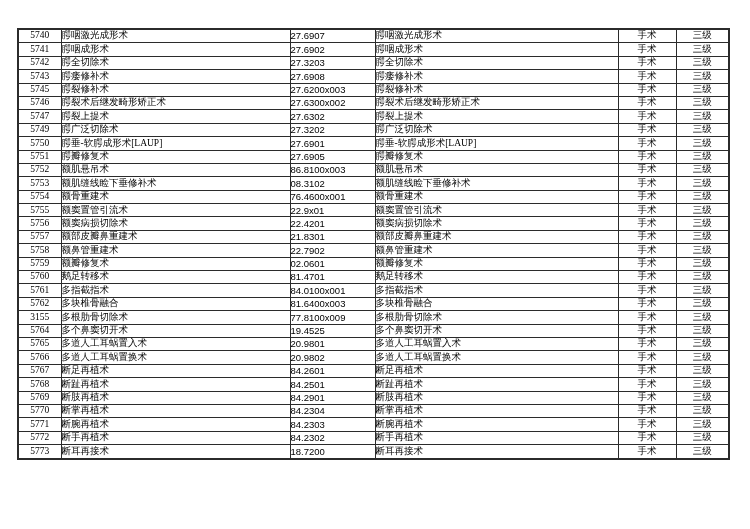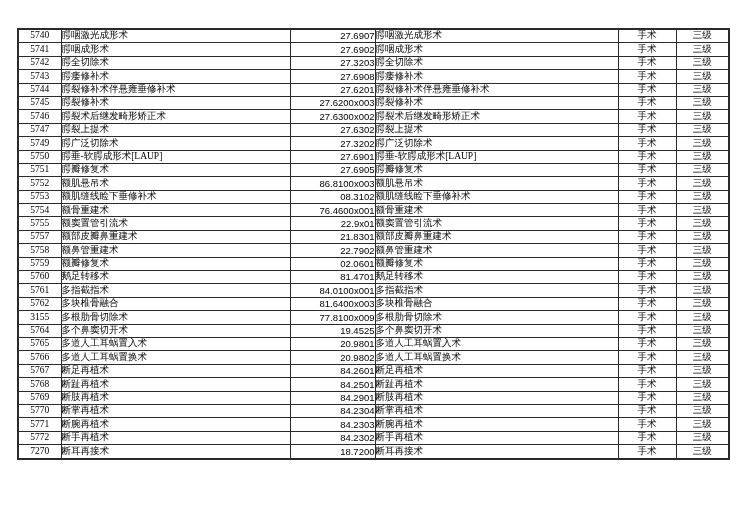--- a/index.html
+++ b/index.html
@@ -37,21 +37,21 @@
   }
   td.c-no {
     text-align: center;
     font-family: "Liberation Serif", serif;
   }
   td.c-name, td.c-name2 {
     text-align: left;
     padding-left: 3px;
   }
   td.c-code {
-    text-align: right;
+    text-align: left;
     padding-left: 3px;
     font-family: "Liberation Sans", sans-serif;
     font-size: 10px;
   }
   td.c-cat, td.c-level {
     text-align: center;
   }
 </style>
 </head>
 <body>
@@ -93,28 +93,20 @@
   </tr>
         <tr>
     <td class="c-no">5743</td>
     <td class="c-name">腭瘘修补术</td>
     <td class="c-code">27.6908</td>
     <td class="c-name2">腭瘘修补术</td>
     <td class="c-cat">手术</td>
     <td class="c-level">三级</td>
   </tr>
         <tr>
-    <td class="c-no">5744</td>
-    <td class="c-name">腭裂修补术伴悬雍垂修补术</td>
-    <td class="c-code">27.6201</td>
-    <td class="c-name2">腭裂修补术伴悬雍垂修补术</td>
-    <td class="c-cat">手术</td>
-    <td class="c-level">三级</td>
-  </tr>
-        <tr>
     <td class="c-no">5745</td>
     <td class="c-name">腭裂修补术</td>
     <td class="c-code">27.6200x003</td>
     <td class="c-name2">腭裂修补术</td>
     <td class="c-cat">手术</td>
     <td class="c-level">三级</td>
   </tr>
         <tr>
     <td class="c-no">5746</td>
     <td class="c-name">腭裂术后继发畸形矫正术</td>
@@ -181,20 +173,28 @@
   </tr>
         <tr>
     <td class="c-no">5755</td>
     <td class="c-name">额窦置管引流术</td>
     <td class="c-code">22.9x01</td>
     <td class="c-name2">额窦置管引流术</td>
     <td class="c-cat">手术</td>
     <td class="c-level">三级</td>
   </tr>
         <tr>
+    <td class="c-no">5756</td>
+    <td class="c-name">额窦病损切除术</td>
+    <td class="c-code">22.4201</td>
+    <td class="c-name2">额窦病损切除术</td>
+    <td class="c-cat">手术</td>
+    <td class="c-level">三级</td>
+  </tr>
+        <tr>
     <td class="c-no">5757</td>
     <td class="c-name">额部皮瓣鼻重建术</td>
     <td class="c-code">21.8301</td>
     <td class="c-name2">额部皮瓣鼻重建术</td>
     <td class="c-cat">手术</td>
     <td class="c-level">三级</td>
   </tr>
         <tr>
     <td class="c-no">5758</td>
     <td class="c-name">额鼻管重建术</td>
@@ -309,21 +309,21 @@
   </tr>
         <tr>
     <td class="c-no">5772</td>
     <td class="c-name">断手再植术</td>
     <td class="c-code">84.2302</td>
     <td class="c-name2">断手再植术</td>
     <td class="c-cat">手术</td>
     <td class="c-level">三级</td>
   </tr>
         <tr>
-    <td class="c-no">7270</td>
+    <td class="c-no">5773</td>
     <td class="c-name">断耳再接术</td>
     <td class="c-code">18.7200</td>
     <td class="c-name2">断耳再接术</td>
     <td class="c-cat">手术</td>
     <td class="c-level">三级</td>
   </tr>
       </tbody>
   </table>
 </div>
 

